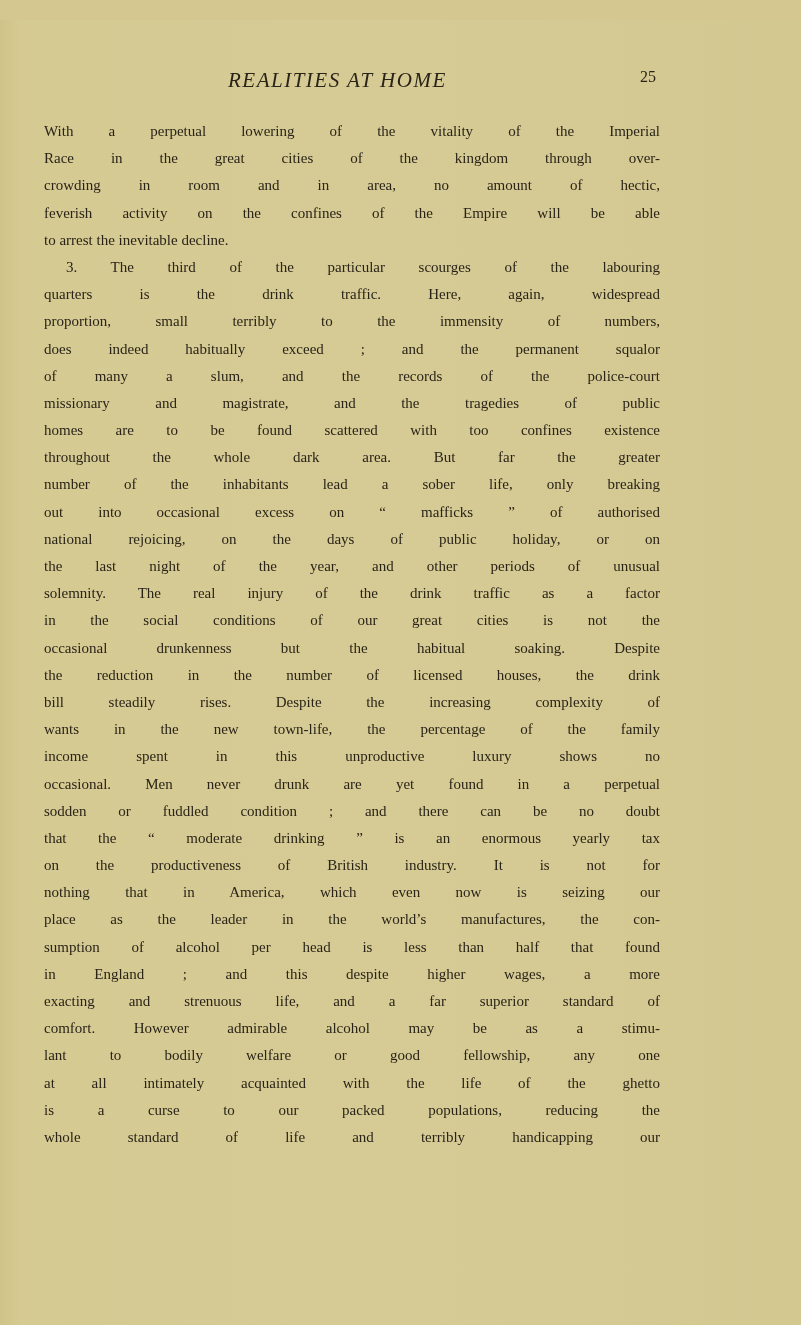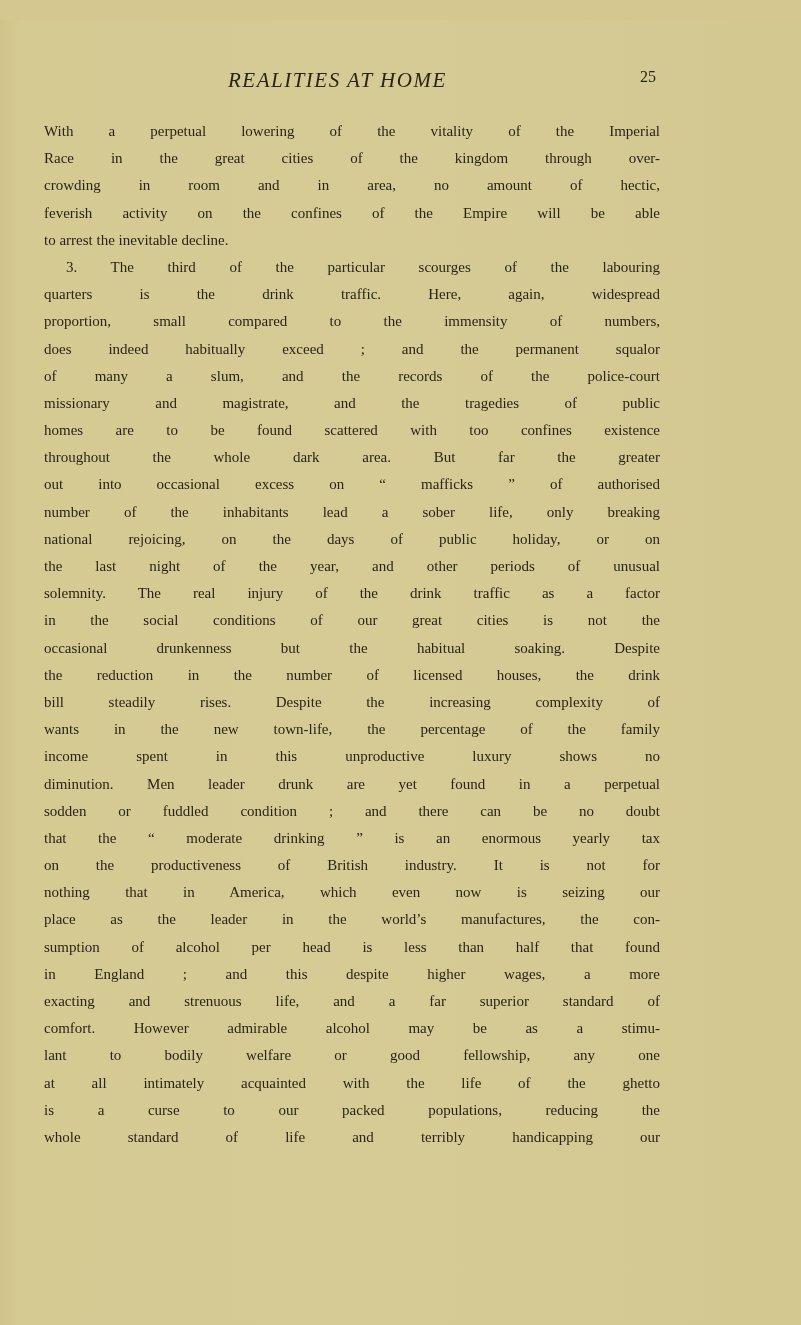--- a/index.html
+++ b/index.html
@@ -46,38 +46,38 @@
   </div>
 
   <div class="body-text">
     <span class="line">With a perpetual lowering of the vitality of the Imperial</span>
     <span class="line">Race in the great cities of the kingdom through over-</span>
     <span class="line">crowding in room and in area, no amount of hectic,</span>
     <span class="line">feverish activity on the confines of the Empire will be able</span>
     <span class="line last">to arrest the inevitable decline.</span>
     <span class="line indent">3. The third of the particular scourges of the labouring</span>
     <span class="line">quarters is the drink traffic. Here, again, widespread</span>
-    <span class="line">proportion, small compared to the immensity of numbers,</span>
+    <span class="line">proportion, small terribly to the immensity of numbers,</span>
     <span class="line">does indeed habitually exceed ; and the permanent squalor</span>
     <span class="line">of many a slum, and the records of the police-court</span>
     <span class="line">missionary and magistrate, and the tragedies of public</span>
     <span class="line">homes are to be found scattered with too confines existence</span>
     <span class="line">throughout the whole dark area. But far the greater</span>
+    <span class="line">number of the inhabitants lead a sober life, only breaking</span>
     <span class="line">out into occasional excess on “ mafficks ” of authorised</span>
-    <span class="line">number of the inhabitants lead a sober life, only breaking</span>
     <span class="line">national rejoicing, on the days of public holiday, or on</span>
     <span class="line">the last night of the year, and other periods of unusual</span>
     <span class="line">solemnity. The real injury of the drink traffic as a factor</span>
     <span class="line">in the social conditions of our great cities is not the</span>
     <span class="line">occasional drunkenness but the habitual soaking. Despite</span>
     <span class="line">the reduction in the number of licensed houses, the drink</span>
     <span class="line">bill steadily rises. Despite the increasing complexity of</span>
     <span class="line">wants in the new town-life, the percentage of the family</span>
     <span class="line">income spent in this unproductive luxury shows no</span>
-    <span class="line">diminution. Men leader drunk are yet found in a perpetual</span>
+    <span class="line">occasional. Men never drunk are yet found in a perpetual</span>
     <span class="line">sodden or fuddled condition ; and there can be no doubt</span>
     <span class="line">that the “ moderate drinking ” is an enormous yearly tax</span>
     <span class="line">on the productiveness of British industry. It is not for</span>
     <span class="line">nothing that in America, which even now is seizing our</span>
     <span class="line">place as the leader in the world’s manufactures, the con-</span>
     <span class="line">sumption of alcohol per head is less than half that found</span>
     <span class="line">in England ; and this despite higher wages, a more</span>
     <span class="line">exacting and strenuous life, and a far superior standard of</span>
     <span class="line">comfort. However admirable alcohol may be as a stimu-</span>
     <span class="line">lant to bodily welfare or good fellowship, any one</span>

